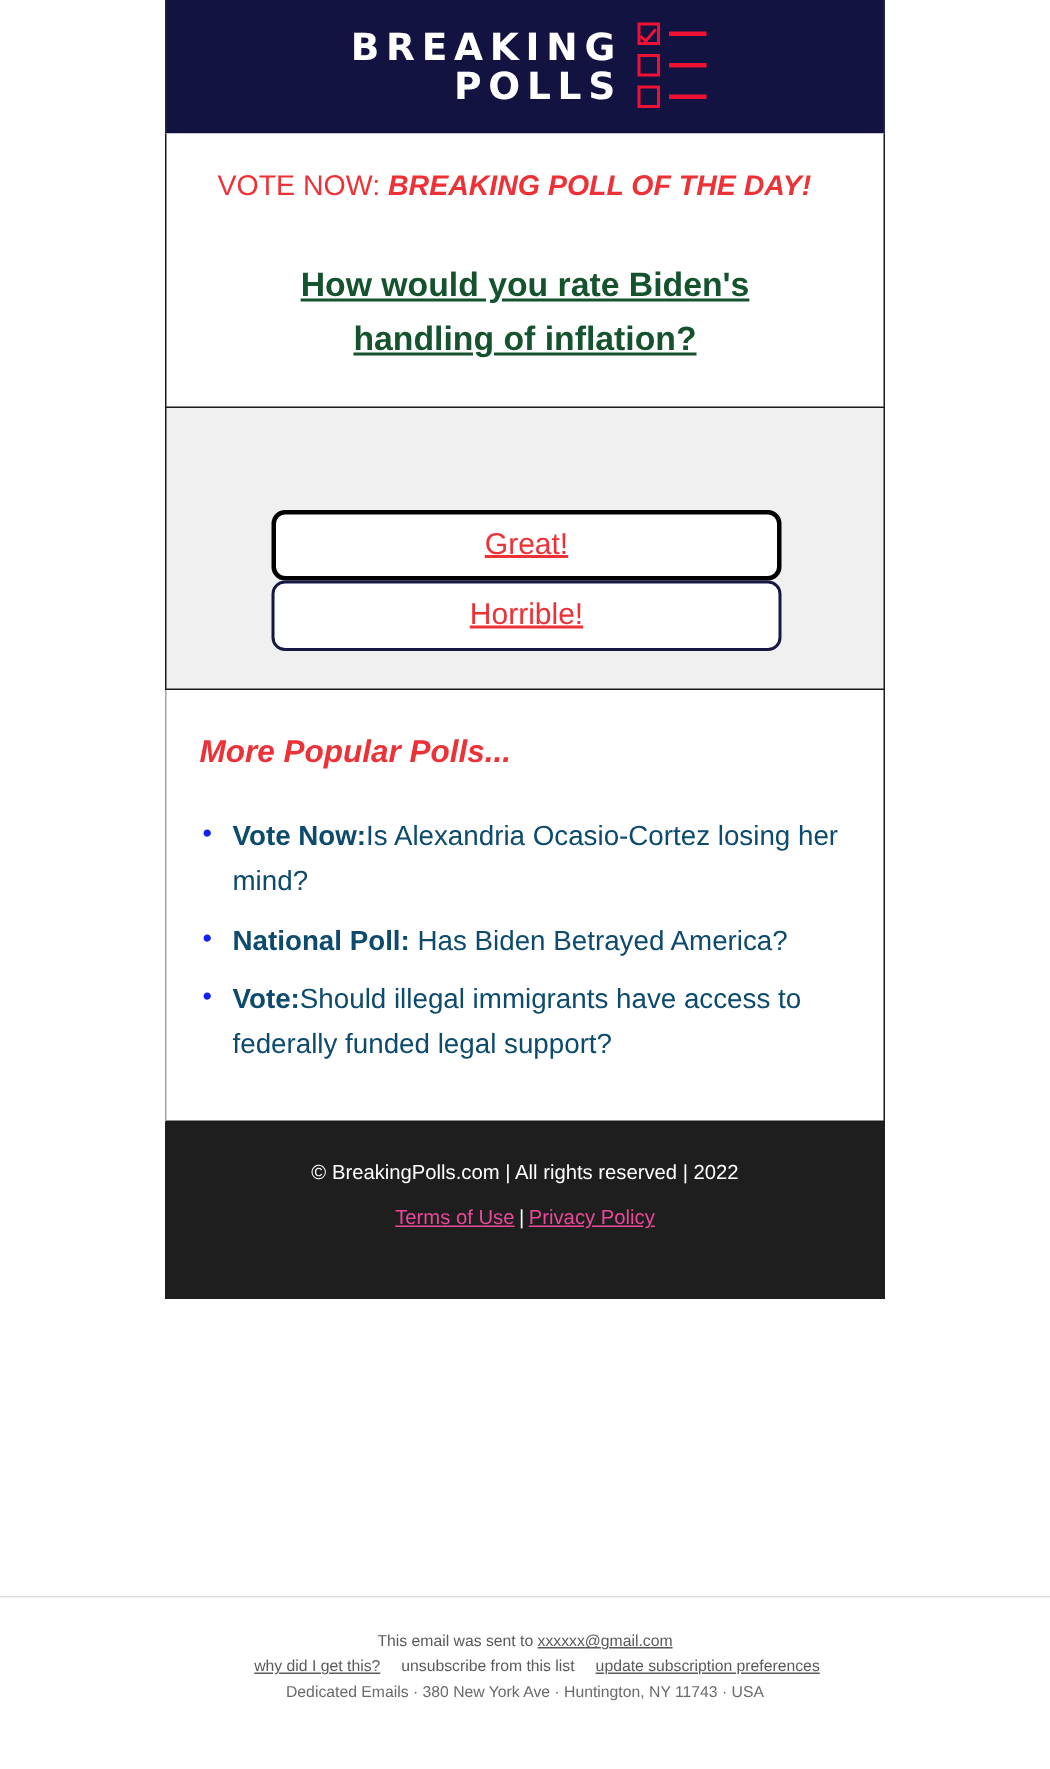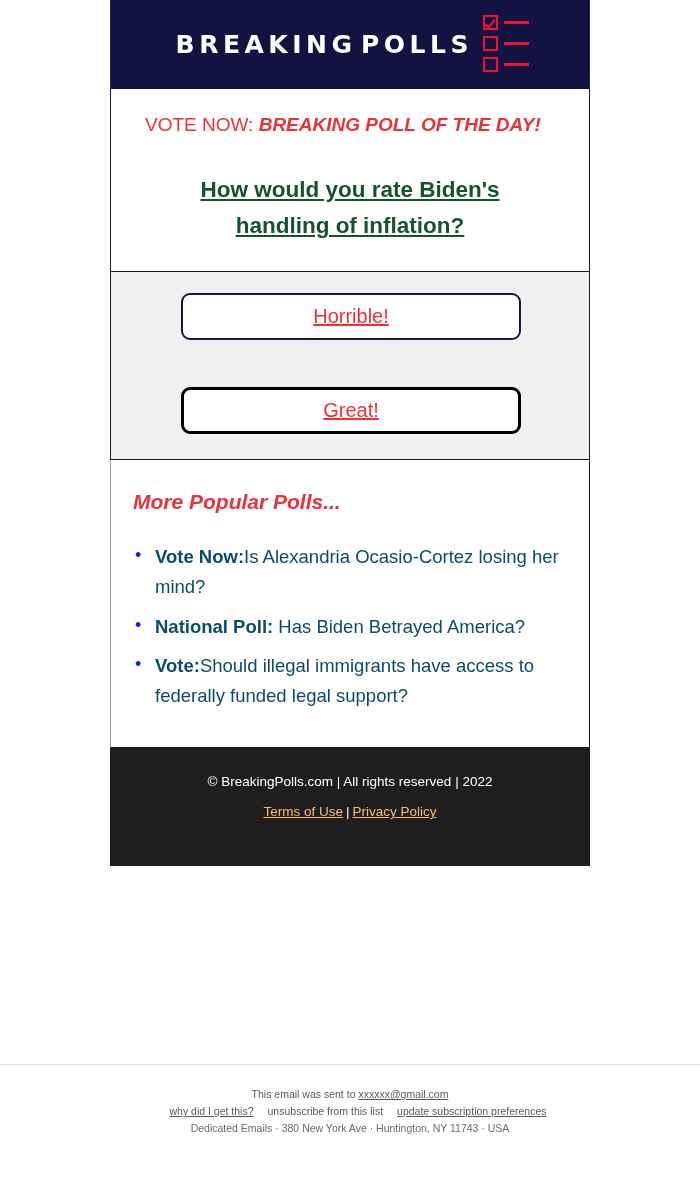--- a/index.html
+++ b/index.html
@@ -39,20 +39,21 @@
   }
 
   .logo {
     display: flex;
     align-items: center;
     gap: 10px;
   }
 
   .logo-wordmark {
     display: flex;
+    flex-direction: column;
     align-items: flex-end;
     line-height: 1.02;
   }
 
   .logo-line {
     color: #ffffff;
     font-family: "DejaVu Sans", sans-serif;
     font-weight: bold;
     font-size: 25px;
     letter-spacing: 4.5px;
@@ -217,21 +218,21 @@
     font-size: 13.5px;
     margin-bottom: 15px;
   }
 
   .footer-links {
     color: #ffffff;
     font-size: 13.5px;
   }
 
   .footer-links a {
-    color: #fdba74;
+    color: #ec4899;
     text-decoration: underline;
   }
 
   .footer-sep { padding: 0 3px; }
 
   
   .divider {
     position: absolute;
     left: 0;
     top: 1064px;
@@ -300,22 +301,22 @@
       <div class="kicker">
         <span>VOTE NOW: </span><span class="kicker-em">BREAKING POLL OF THE DAY!</span>
       </div>
       <div class="question">
         <a class="q-link" href="#">How would you rate Biden's</a><br>
         <a class="q-link" href="#">handling of inflation?</a>
       </div>
     </div>
 
     <div class="vote-section">
+      <a class="vote-btn secondary" href="#">Great!</a>
       <a class="vote-btn primary" href="#">Horrible!</a>
-      <a class="vote-btn secondary" href="#">Great!</a>
     </div>
 
     <div class="more-section">
       <div class="more-title">More Popular Polls...</div>
       <ul class="polls-list">
         <li class="poll-item">
           <span class="poll-prefix">Vote Now:</span><span>Is Alexandria Ocasio-Cortez losing her mind?</span>
         </li>
         <li class="poll-item">
           <span class="poll-prefix">National Poll:</span><span> Has Biden Betrayed America?</span>

